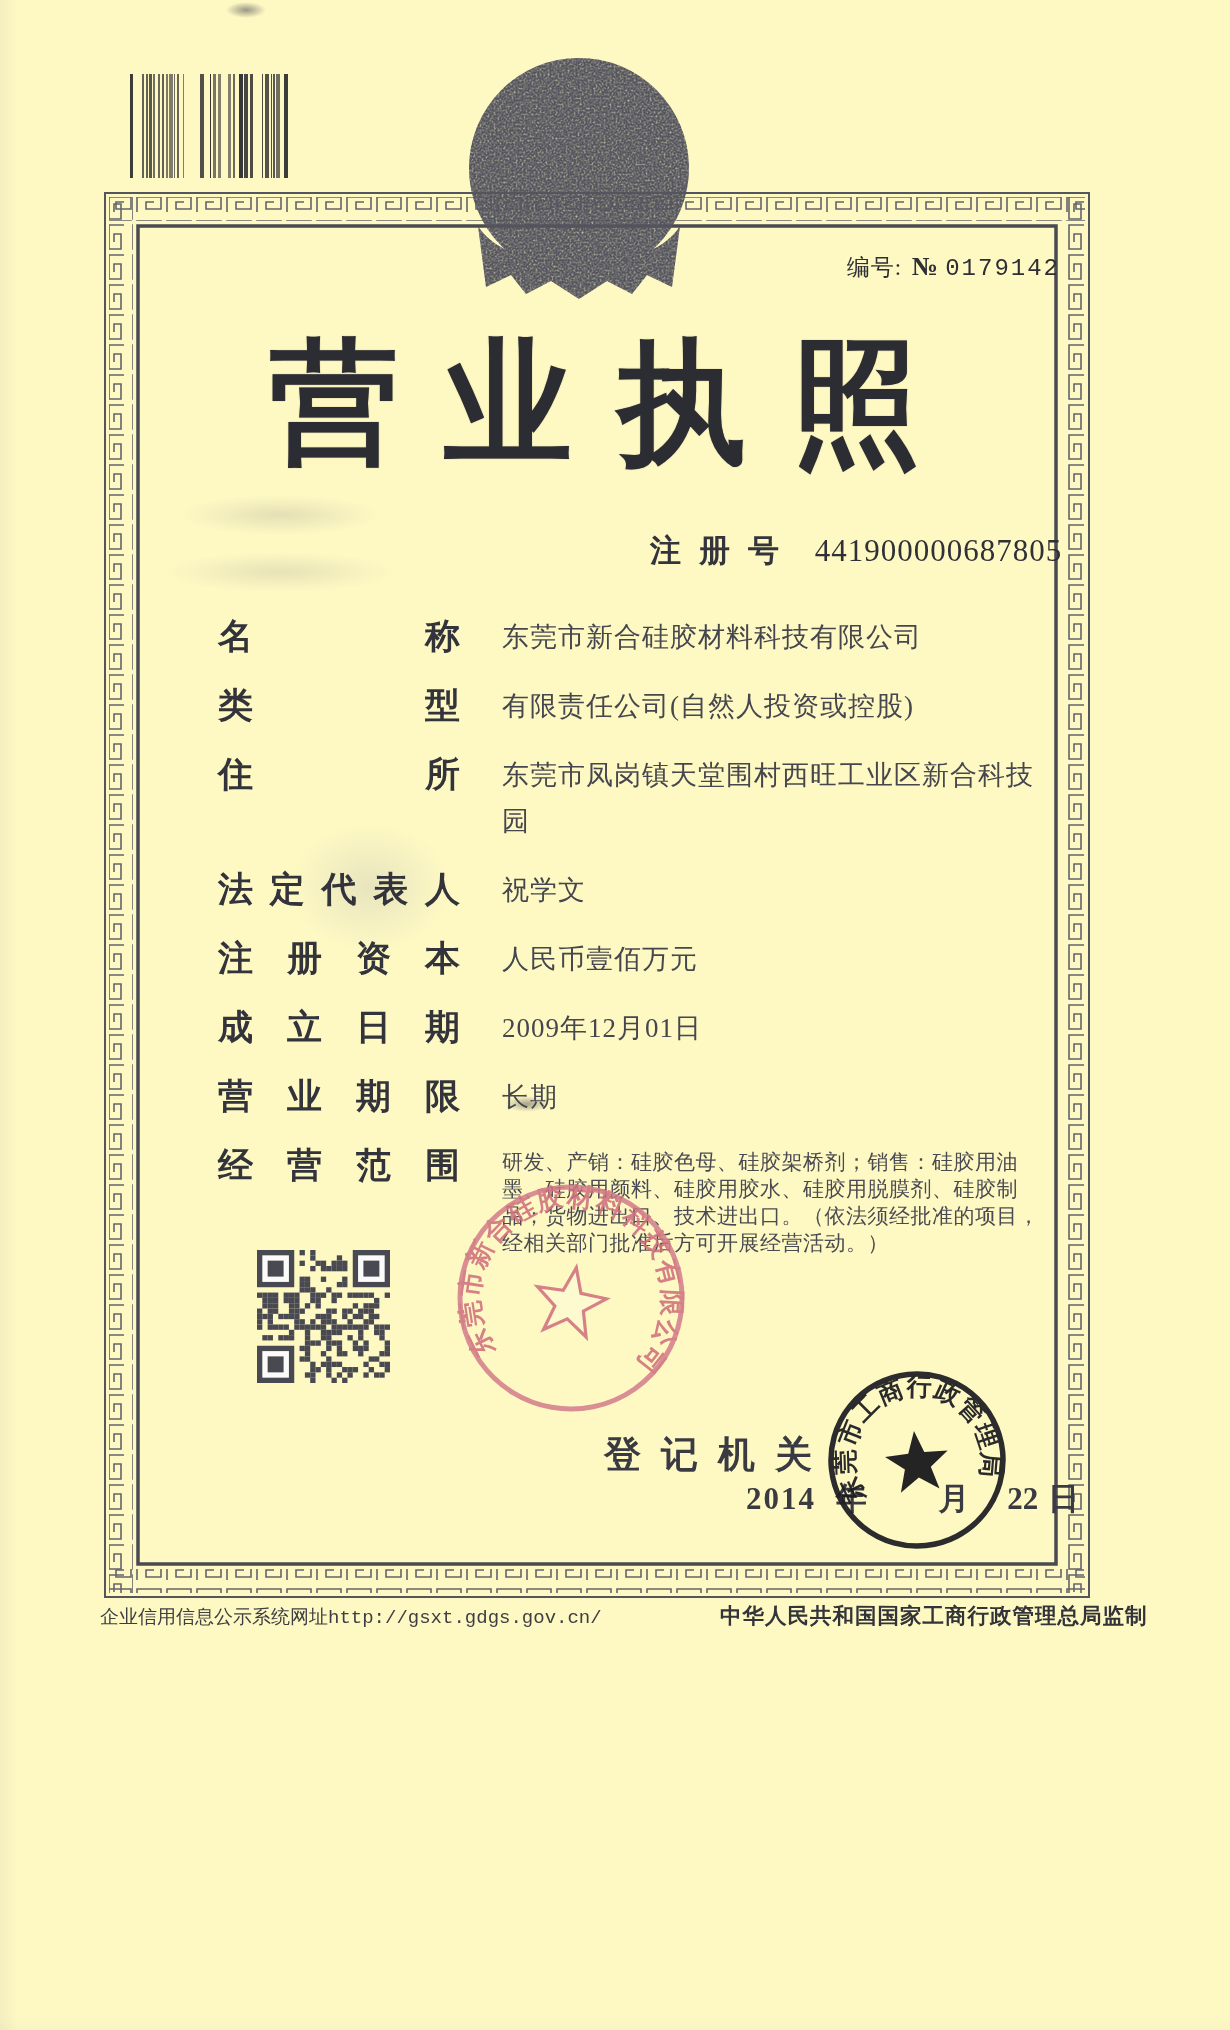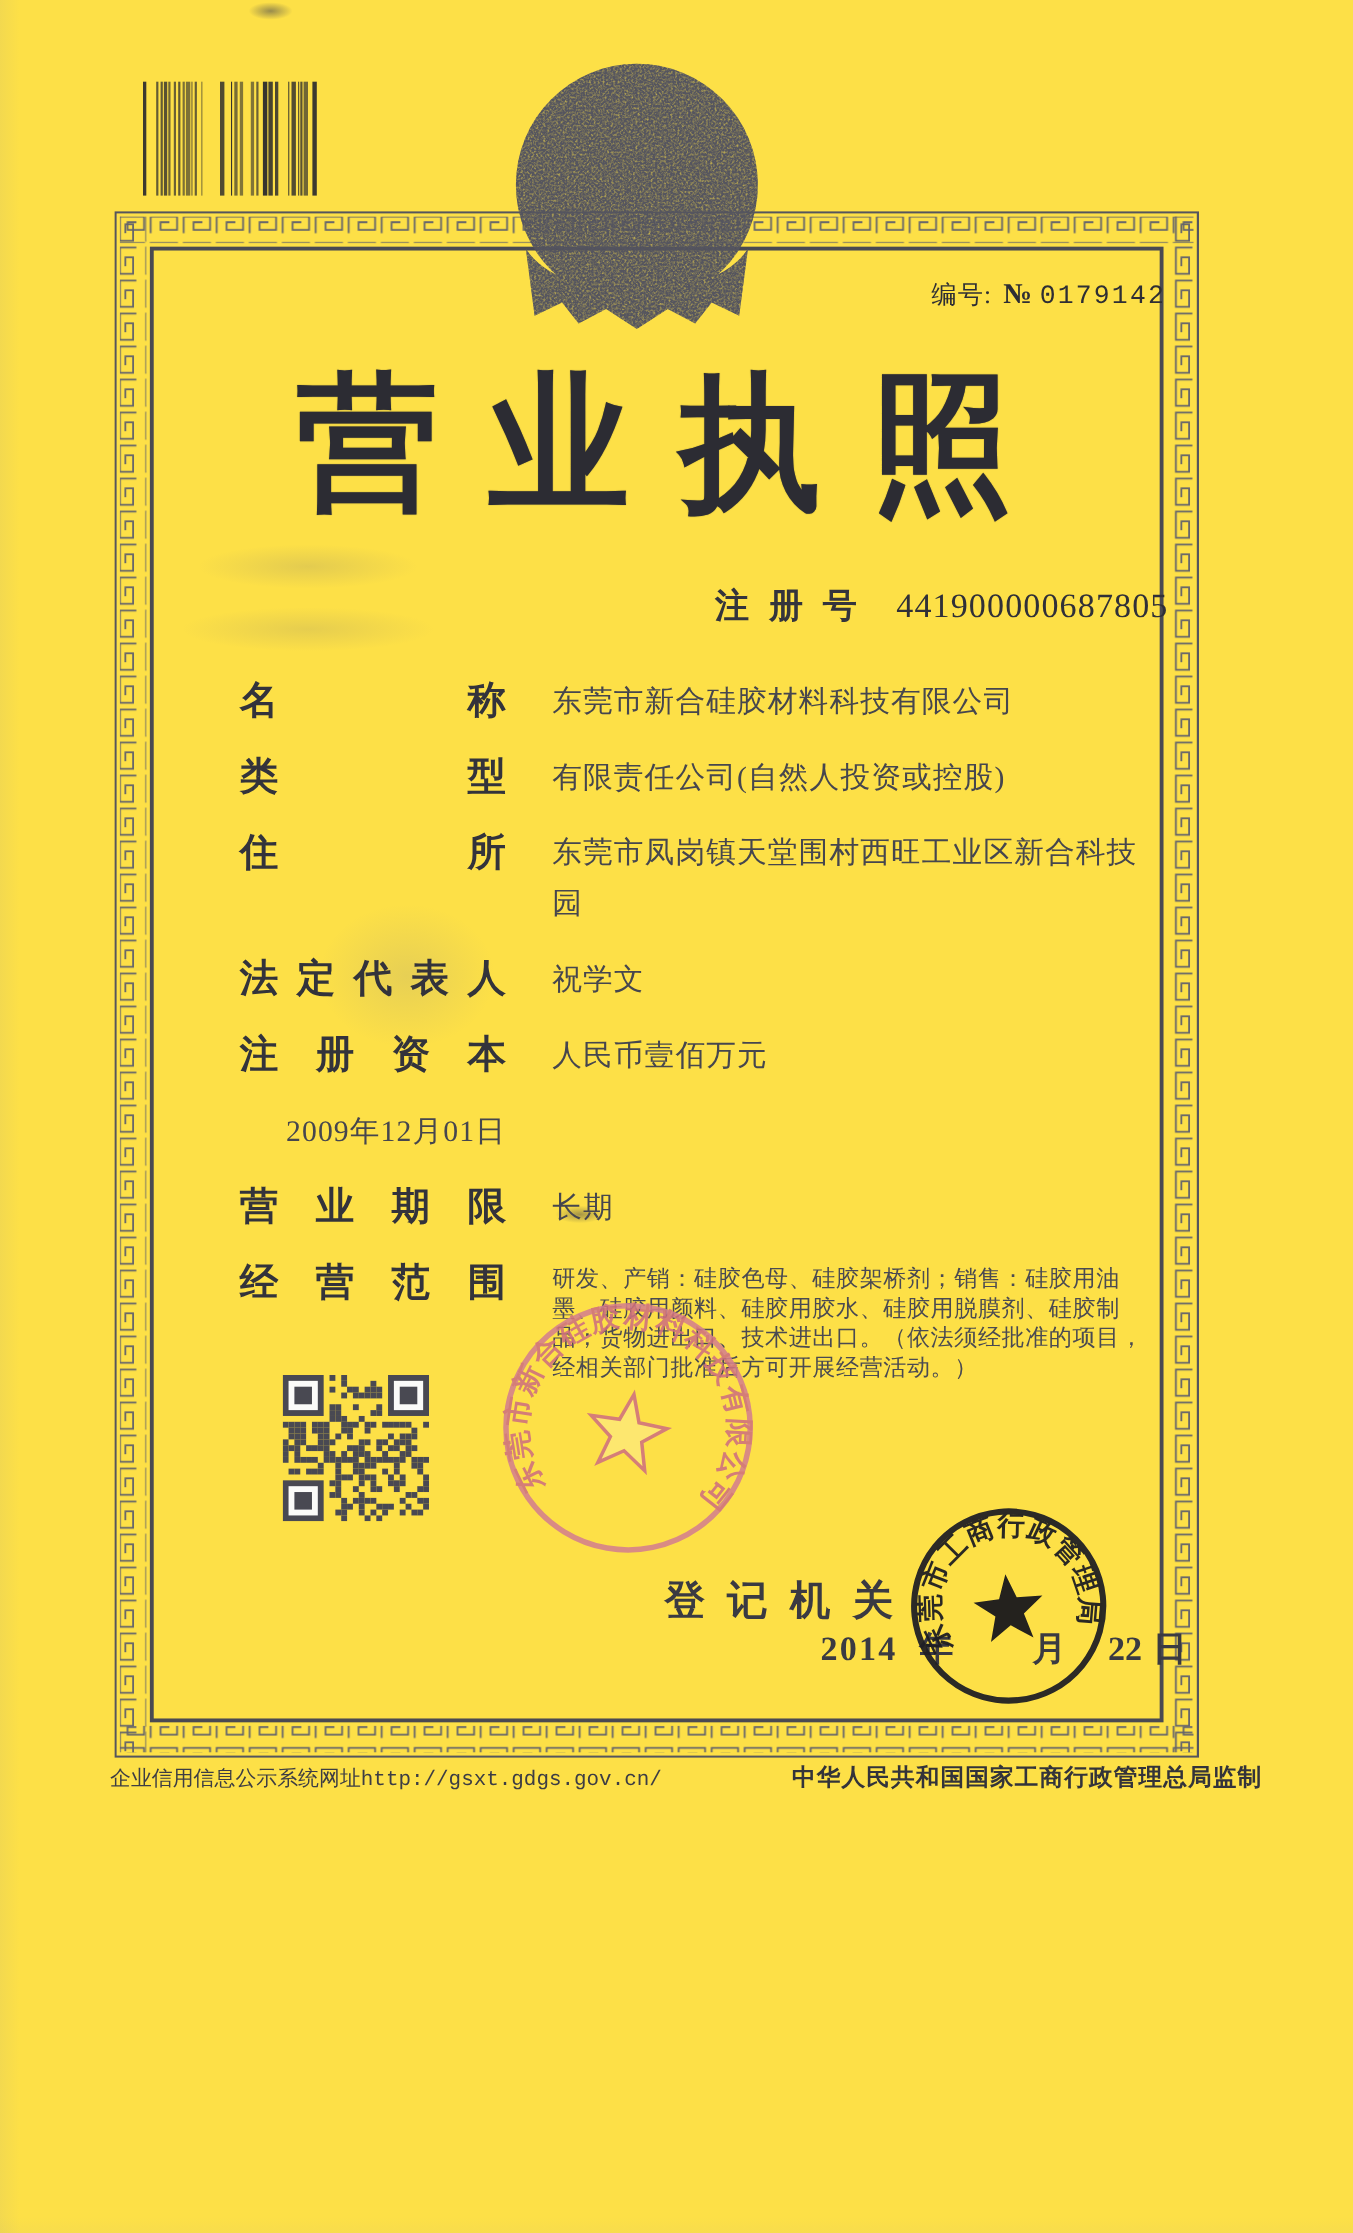--- a/index.html
+++ b/index.html
@@ -1,16 +1,16 @@
 <!DOCTYPE html>
 <html><head>
 <meta charset="utf-8">
 <style>
   html,body{margin:0;padding:0;background:#e8e8e6;}
-  .page{position:relative;width:1230px;height:2030px;background:#fde047;overflow:hidden;
+  .page{position:relative;width:1230px;height:2030px;background:#fef9c3;overflow:hidden;
         font-family:"Liberation Serif", serif;color:#3b3b43;}
   .page::after{content:"";position:absolute;inset:0;pointer-events:none;
         background:linear-gradient(90deg, rgba(150,150,150,.10) 0, rgba(150,150,150,0) 18px),
                    linear-gradient(0deg, rgba(160,160,160,.06) 0, rgba(160,160,160,0) 14px);}
   .abs{position:absolute;}
 
   
   .barcode{left:130px;top:74px;width:160px;height:104px;}
 
   
@@ -177,20 +177,21 @@
     </div>
     <div class="row">
       <div class="flabel">法定代表人</div>
       <div class="fvalue">祝学文</div>
     </div>
     <div class="row">
       <div class="flabel">注册资本</div>
       <div class="fvalue">人民币壹佰万元</div>
     </div>
     <div class="row">
+      <div class="flabel">成立日期</div>
       <div class="fvalue">2009年12月01日</div>
     </div>
     <div class="row">
       <div class="flabel">营业期限</div>
       <div class="fvalue">长期</div>
     </div>
     <div class="row scope">
       <div class="flabel">经营范围</div>
       <div class="fvalue">研发、产销：硅胶色母、硅胶架桥剂；销售：硅胶用油墨、硅胶用颜料、硅胶用胶水、硅胶用脱膜剂、硅胶制品；货物进出口、技术进出口。（依法须经批准的项目，经相关部门批准后方可开展经营活动。）</div>
     </div>

